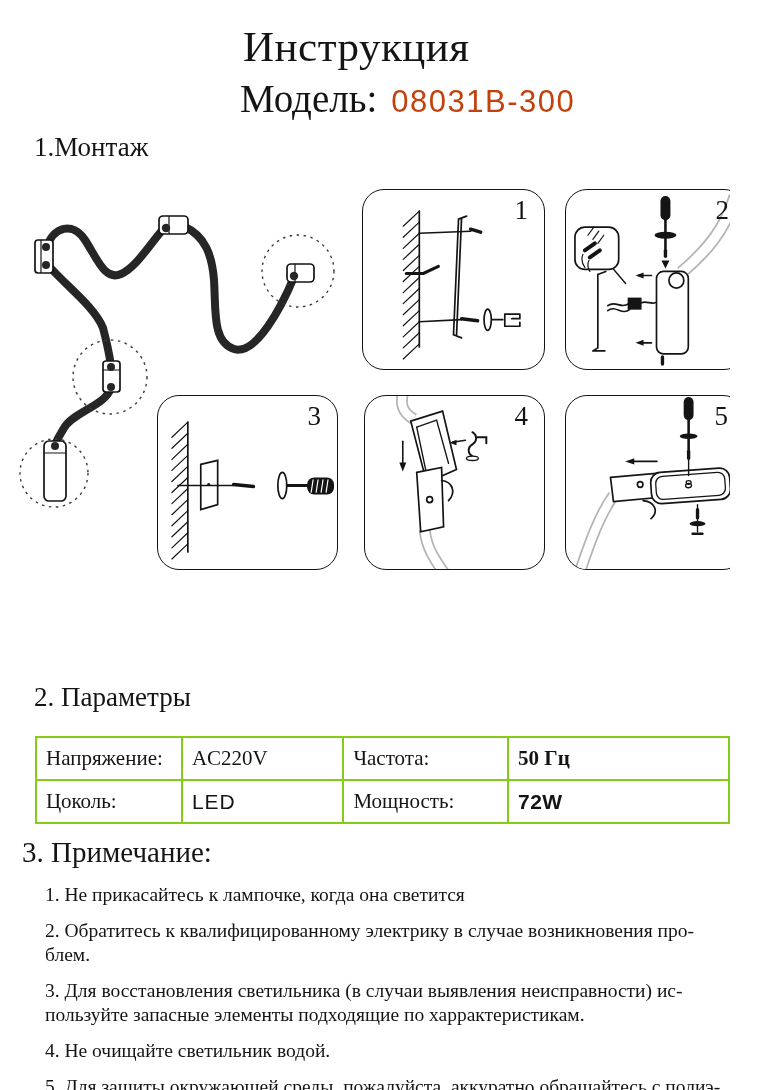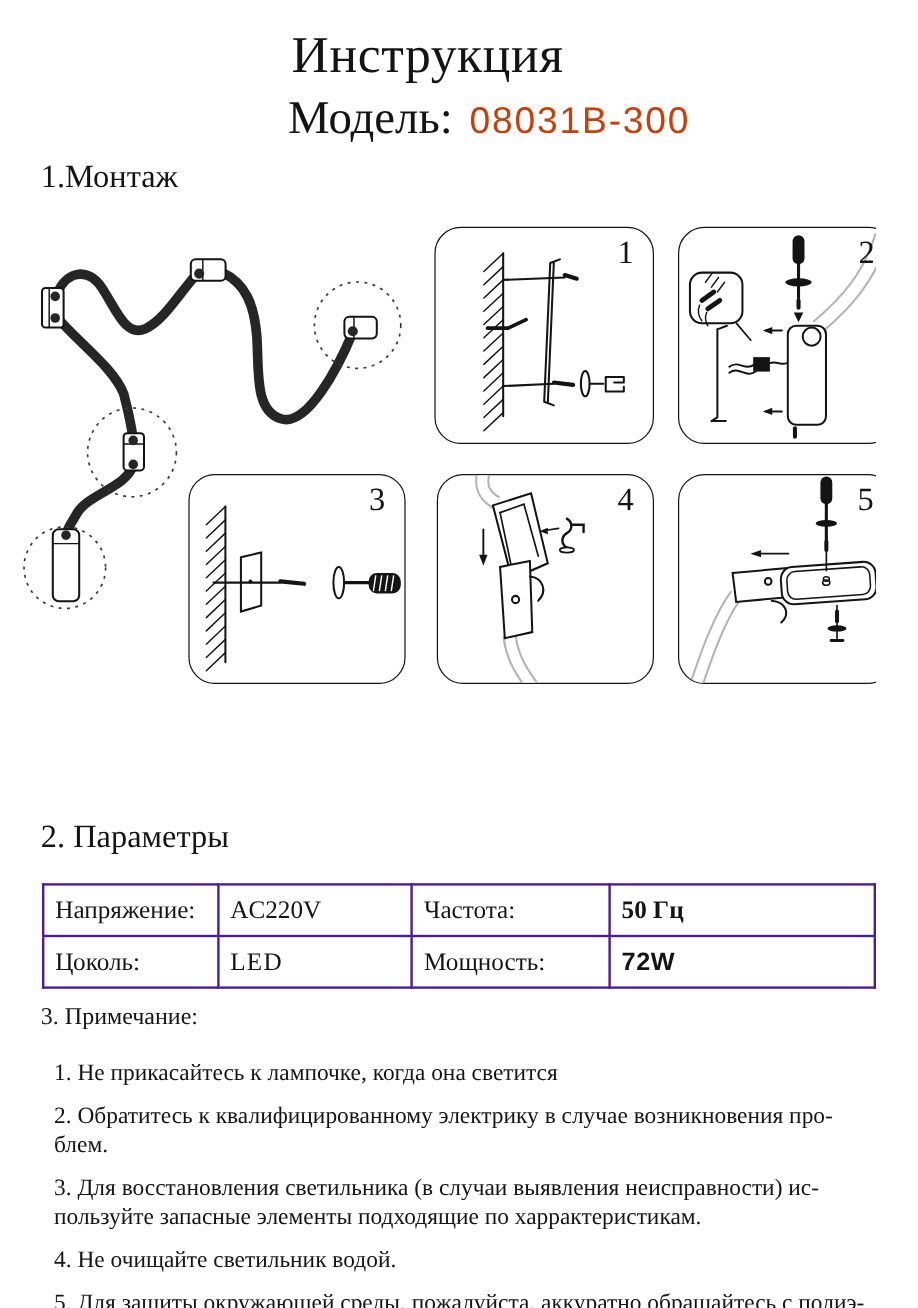--- a/index.html
+++ b/index.html
@@ -8,42 +8,42 @@
     font-family:"Liberation Serif",serif;color:#141414;overflow:hidden;
   }
   .abs{position:absolute;}
   .title{left:243px;top:22px;font-size:43px;letter-spacing:.5px;white-space:nowrap;}
   .model-line{left:240px;top:76px;white-space:nowrap;}
   .model-label{font-size:39px;}
   .model-value{font-family:"Liberation Sans",sans-serif;font-size:31px;letter-spacing:1.5px;margin-left:14px;color:#c2410c;}
   .heading{font-size:27px;font-weight:normal;margin:1px;white-space:nowrap;}
   .h-montage{left:33px;top:131px;}
   .h-params{left:33px;top:681px;}
-  .h-notes{left:33px;top:835px;font-size:20px;}
+  .h-notes{left:21px;top:835px;font-size:29px;}
   .overview{left:15px;top:185px;width:335px;height:395px;}
   .panel{
     position:absolute;border:1.8px solid #141414;border-radius:22px;
     background:#fff;overflow:hidden;
   }
   .panel svg{position:absolute;left:0;top:0;width:100%;height:100%;}
   .p1{left:362px;top:189px;width:181px;height:179px;}
   .p2{left:565px;top:189px;width:179px;height:179px;}
   .p3{left:157px;top:395px;width:179px;height:173px;}
   .p4{left:364px;top:395px;width:179px;height:173px;}
   .p5{left:565px;top:395px;width:178px;height:173px;}
   .pnum{position:absolute;top:5px;right:16px;font-size:27px;color:#141414;}
   table.params{
     position:absolute;left:35px;top:736px;border-collapse:collapse;table-layout:fixed;
   }
   table.params td{
-    border:2px solid #4c1d95;height:41px;padding:0 0 0 9px;
+    border:2px solid #84cc16;height:41px;padding:0 0 0 9px;
     font-size:21px;vertical-align:middle;white-space:nowrap;
   }
   td.c1{width:135px;} td.c2{width:151px;} td.c3{width:154px;border-radius:20px;} td.c4{width:211px;font-weight:bold;}
-  .sans-val{font-family:Liberation Serif, serif;font-size:20px;letter-spacing:1px;margin-top:48px;}
+  .sans-val{font-family:Liberation Sans, sans-serif;font-size:20px;letter-spacing:1px;margin-top:48px;}
   .sans-sm{font-family:"Liberation Sans",sans-serif;font-size:15px;letter-spacing:.5px;}
   .notes{left:33px;top:871px;width:715px;}
   .notes p{margin:12px;font-size:19.5px;line-height:24px;white-space:pre-line;}
 </style>
 </head>
 <body>
 
 <div class="page">
 
   <div class="abs title">Инструкция</div>

